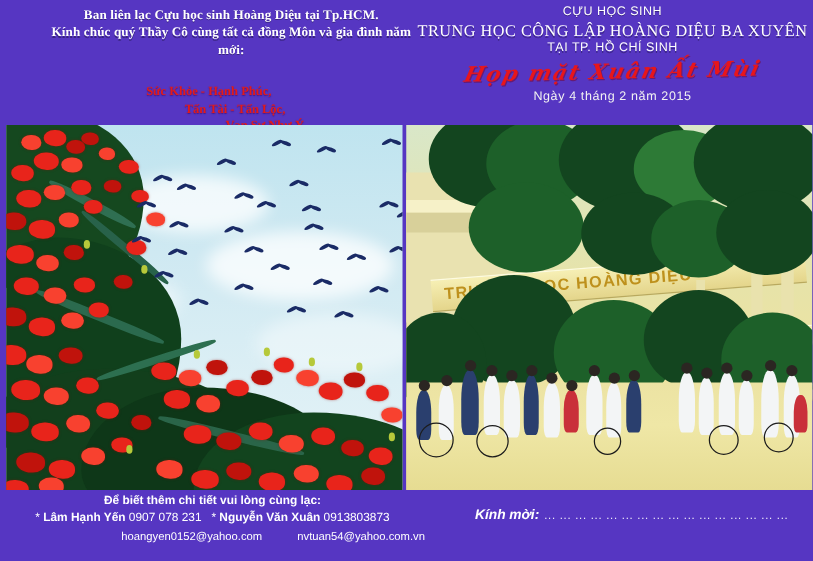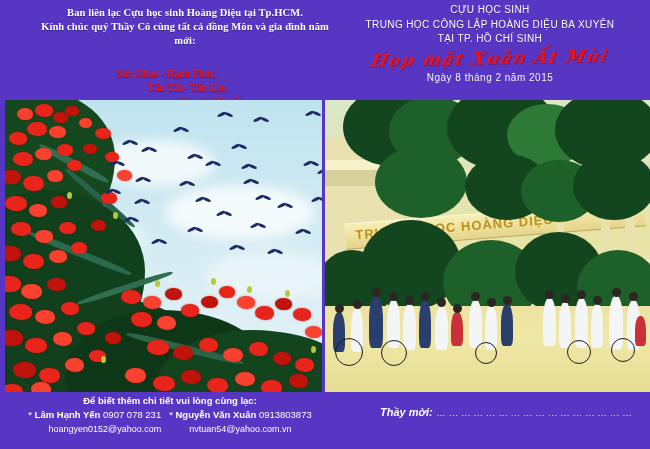--- a/index.html
+++ b/index.html
@@ -31,21 +31,21 @@
   }
   .w1{padding-left:4px;}
   .w2{padding-left:46px;}
   .w3{padding-left:96px;}
 
   .hr1,.hr2,.hr3{
     color:#ffffff;font-size:10px;line-height:14.5px;font-weight:500;
     font-family:"Liberation Sans", sans-serif;letter-spacing:.4px;
     text-shadow:0 1px 0 rgba(0,0,0,.3);
   }
-  .hr2{font-size:10px;}
+  .hr2{font-size:13px;font-family:Liberation Serif, serif;}
   .thumoi{
     margin-top:4px;color:#e51717;font-weight:bold;font-style:italic;
     font-size:12px;letter-spacing:1px;font-family:"Liberation Serif", serif;
     text-shadow:0 1px 1px rgba(40,0,70,.55);
   }
   .script{
     margin-top:1px;color:#e8161b;font-style:italic;font-weight:bold;
     font-size:17px;letter-spacing:1.5px;line-height:21px;
     font-family:"DejaVu Serif", serif;
     transform:skewX(-14deg) rotate(-1.2deg);
@@ -101,21 +101,21 @@
   .bike{position:absolute;border:1.6px solid #1c1c1c;border-radius:50%;background:transparent;}
   .pole{position:absolute;background:#e9e2ad;}
 
   
   .footer{position:absolute;left:0;top:392px;width:650px;height:57px;}
   .ft-left{position:absolute;left:0;top:2px;width:340px;text-align:center;}
   .ft-title{color:#ffffff;font-weight:bold;font-size:9.5px;line-height:14px;
     font-family:"Liberation Sans", sans-serif;}
   .ft-row{color:#ffffff;font-size:9.5px;line-height:14px;}
   .ft-row .nm{font-weight:bold;}
-  .ft-mails{display:flex;justify-content:center;gap:28px;color:#ffffff;font-size:9px;line-height:14px;}
+  .ft-mails{display:flex;justify-content:flex-end;gap:28px;color:#ffffff;font-size:9px;line-height:14px;}
   .ft-right{position:absolute;left:380px;top:14px;display:flex;align-items:baseline;gap:4px;}
   .kinh{color:#ffffff;font-style:italic;font-weight:bold;font-size:11px;
     font-family:"Liberation Sans", sans-serif;}
   .dots{color:#ffffff;font-size:9px;letter-spacing:.6px;opacity:.92;}
 </style>
 </head>
 <body>
 
 <div class="card">
 
@@ -129,21 +129,21 @@
         <div class="w2">Tấn Tài - Tấn Lộc,</div>
         <div class="w3">Vạn Sự  Như Ý.</div>
       </div>
     </div>
 
     <div class="hdr-right">
       <div class="hr1">CỰU HỌC SINH</div>
       <div class="hr2">TRUNG HỌC CÔNG LẬP HOÀNG DIỆU BA XUYÊN</div>
       <div class="hr3">TẠI TP. HỒ CHÍ SINH</div>
       <div class="script">Họp mặt Xuân Ất Mùi</div>
-      <div class="date">Ngày 8 tháng 2 năm 2015</div>
+      <div class="date">Ngày 4 tháng 2 năm 2015</div>
     </div>
   </div>
 
   <div class="photo" id="photo-left">
 
     <div class="cloud" style="left:90px;top:40px;width:120px;height:46px;"></div>
     <div class="cloud" style="left:160px;top:85px;width:150px;height:55px;"></div>
     <div class="cloud" style="left:40px;top:120px;width:100px;height:40px;opacity:.6;"></div>
     <div class="cloud" style="left:200px;top:150px;width:130px;height:50px;opacity:.55;"></div>
 
@@ -368,18 +368,18 @@
         <span class="nm">Nguyễn Văn Xuân</span>
         <span>0913803873</span>
       </div>
       <div class="ft-mails">
         <span>hoangyen0152@yahoo.com</span>
         <span>nvtuan54@yahoo.com.vn</span>
       </div>
     </div>
 
     <div class="ft-right">
-      <span class="kinh">Thầy mời:</span>
+      <span class="kinh">Kính mời:</span>
       <span class="dots">... ... ... ... ... ... ... ... ... ... ... ... ... ... ... ...</span>
     </div>
   </div>
 
 </div>
 
 </body></html>

